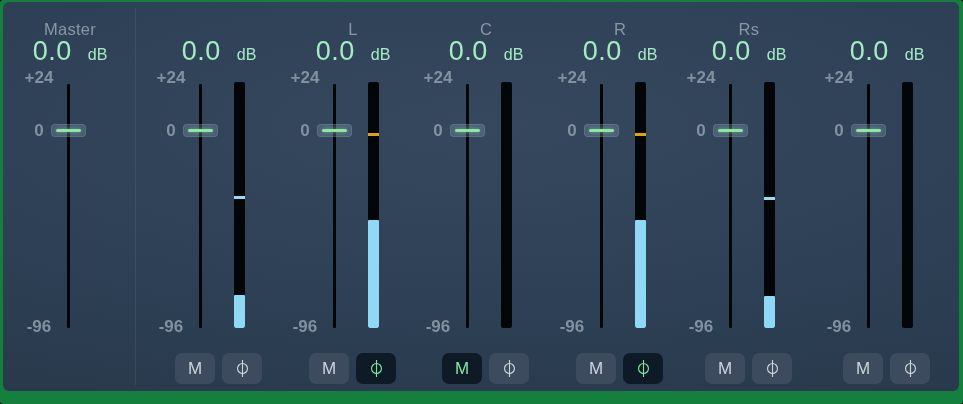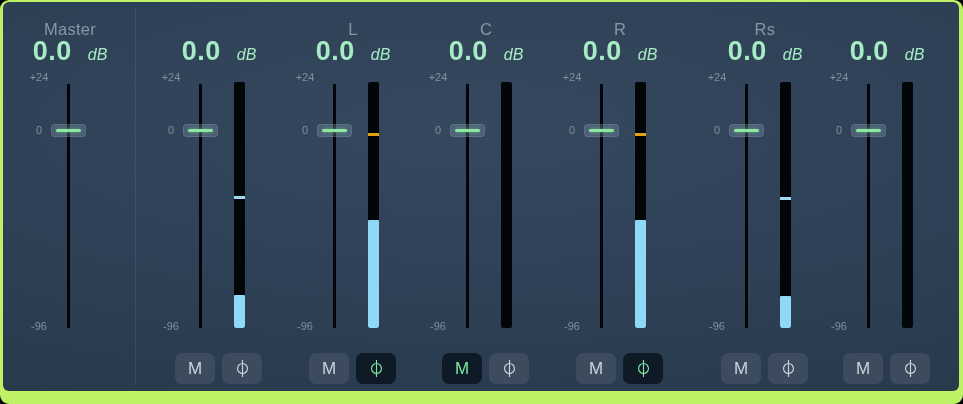--- a/index.html
+++ b/index.html
@@ -1,21 +1,21 @@
 <!DOCTYPE html>
 <html><head>
 <meta charset="utf-8">
 <style>
   html,body{margin:0;padding:0;background:#000;}
   body{
     width:963px;height:404px;position:relative;overflow:hidden;
     font-family:"Liberation Sans","DejaVu Sans",sans-serif;
     -webkit-font-smoothing:antialiased;
   }
-  .frame{position:absolute;inset:0;background:#bef264;border-radius:9px;}
+  .frame{position:absolute;inset:0;background:#15803d;border-radius:3px;}
   .panel{
     position:absolute;left:3px;right:4px;top:2px;bottom:13px;
     border-radius:6px;
     background:
       radial-gradient(ellipse 120% 90% at 50% 32%, #35485e 0%, #2e4156 45%, #273749 100%);
     overflow:hidden;
   }
   .divider{
     position:absolute;left:132px;top:6px;bottom:6px;width:1px;
     background:rgba(195,215,235,0.09);
@@ -24,26 +24,26 @@
   .channel.master{--tx:57px;}
 
   .ch-label{
     position:absolute;top:18px;left:0;width:100%;text-align:center;
     font-size:16.5px;letter-spacing:.3px;color:#8a96a4;
   }
   .ch-value{
     position:absolute;top:34px;left:0;width:100%;text-align:center;
     white-space:nowrap;cursor:ns-resize;
   }
-  .ch-value .num{font-size:27px;font-weight:700;letter-spacing:.5px;}
-  .ch-value .unit{font-size:16px;margin-left:16px;font-style:italic;}
+  .ch-value .num{font-size:27px;font-weight:400;letter-spacing:.5px;}
+  .ch-value .unit{font-size:16px;margin-left:16px;}
 
   .scale{
     position:absolute;left:calc(var(--tx) - 58px);width:60px;height:13px;
-    line-height:13px;text-align:center;font-size:11px;color:#8290a0;
+    line-height:13px;text-align:center;font-size:17px;color:#8290a0;font-weight:bold;
   }
   .s-top{top:69px;}
   .s-zero{top:122px;}
   .s-bottom{top:318px;}
 
   .track{
     position:absolute;left:var(--tx);top:82px;width:3px;height:244px;
     background:#020508;border-radius:1px;cursor:pointer;
   }
   .thumb{
@@ -200,21 +200,21 @@
         <span>M</span>
       </button>
       <button class="chbtn phase active" style="color: rgb(128, 229, 160);">
         <svg class="phase-glyph" viewBox="0 0 24 28" aria-hidden="true">
           <circle cx="12" cy="14" r="7"></circle>
           <line x1="12" y1="2" x2="12" y2="26"></line>
         </svg>
       </button>
     </div>
   </div>
-        <div class="channel" style="left: 702px;">
+        <div class="channel" style="left: 686px;">
     <div class="ch-label" style="color: rgb(138, 150, 164);">Rs</div>
     <div class="ch-value" style="color: rgb(165, 236, 196);">
       <span class="num">0.0</span><span class="unit">dB</span>
     </div>
     <div class="scale s-top">+24</div>
     <div class="scale s-zero">0</div>
     <div class="scale s-bottom">-96</div>
     <div class="track"></div>
     <div class="thumb" style="top: 122px;">
       <div class="thumb-line" style="background: rgb(141, 231, 159);"></div>

